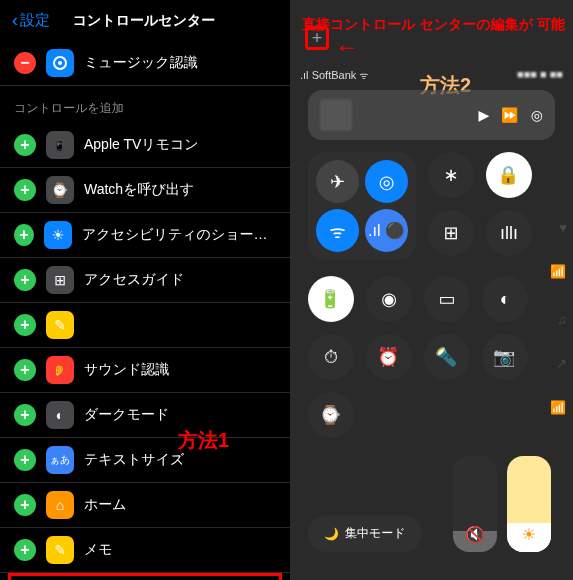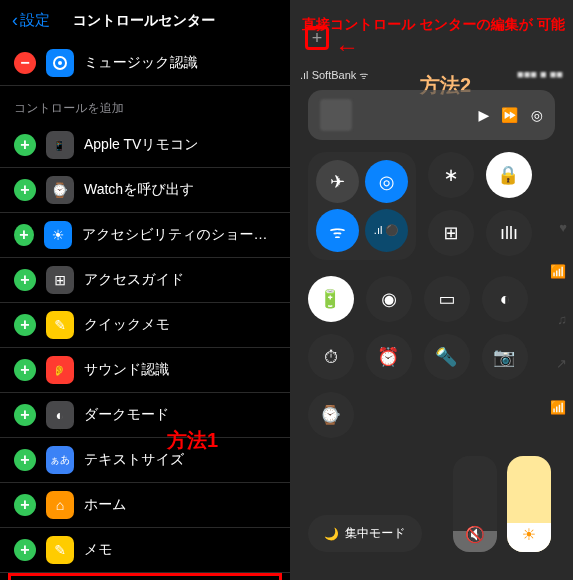--- a/index.html
+++ b/index.html
@@ -12,21 +12,21 @@
 .title{flex:1;text-align:center;font-weight:600}
 .sp{width:40px}
 .row{display:flex;align-items:center;padding:8px 14px;border-bottom:0.5px solid #2a2a2a;min-height:42px}
 .btn-minus,.btn-plus{width:22px;height:22px;border-radius:50%;display:flex;align-items:center;justify-content:center;font-size:16px;font-weight:bold;margin-right:10px;color:#fff}
 .btn-minus{background:#ff3b30}
 .btn-plus{background:#34c759}
 .app-ic{width:28px;height:28px;border-radius:7px;display:flex;align-items:center;justify-content:center;margin-right:10px;font-size:14px;flex-shrink:0}
 .lbl{font-size:14px;white-space:nowrap;overflow:hidden;text-overflow:ellipsis}
 .sec-hdr{color:#8e8e93;font-size:12px;padding:14px 14px 6px}
 .hl{border:3px solid #ff0000;margin:0 8px}
-.ann1{position:absolute;color:#ff0000;font-size:20px;font-weight:bold;left:167px;top:427px}
+.ann1{position:absolute;color:#ff0000;font-size:20px;font-weight:bold;left:178px;top:427px}
 .left{position:relative}
 .addbox{position:absolute;top:26px;left:15px;width:24px;height:24px;border:3px solid #ff0000;border-radius:4px;display:flex;align-items:center;justify-content:center;color:#999;font-size:18px}
 .arrow{position:absolute;top:30px;left:45px;color:#ff0000;font-size:24px}
 .ann2{position:absolute;top:16px;right:8px;color:#ff0000;font-size:14px;font-weight:bold;line-height:1.2}
 .ann3{position:absolute;top:72px;left:130px;color:#fdba74;font-size:20px;font-weight:bold}
 .status{position:absolute;top:68px;left:10px;right:10px;display:flex;justify-content:space-between;color:#ddd;font-size:11px}
 .music{position:absolute;top:90px;left:18px;right:18px;height:50px;background:rgba(80,80,80,0.7);border-radius:14px;display:flex;align-items:center;padding:0 12px}
 .music-art{width:32px;height:32px;background:#555;border-radius:4px;filter:blur(1px)}
 .music-ctr{margin-left:auto;display:flex;gap:12px;color:#fff;font-size:14px}
 .grid{position:absolute;top:152px;left:18px;right:18px}
@@ -87,21 +87,20 @@
     <div class="lbl">アクセシビリティのショートカ…</div>
   </div>
       <div class="row">
     <div class="btn-plus">+</div>
     <div class="app-ic" style="background:#48484a;color:#fff;font-size:14px">⊞</div>
     <div class="lbl">アクセスガイド</div>
   </div>
       <div class="row">
     <div class="btn-plus">+</div>
     <div class="app-ic" style="background:#ffcc00;color:#fff;font-size:14px">✎</div>
-    <div class="lbl">クイックメモ</div>
   </div>
       <div class="row">
     <div class="btn-plus">+</div>
     <div class="app-ic" style="background:#ff3b30;color:#fff;font-size:10px">👂</div>
     <div class="lbl">サウンド認識</div>
   </div>
       <div class="row">
     <div class="btn-plus">+</div>
     <div class="app-ic" style="background:#48484a;color:#fff;font-size:14px">◐</div>
     <div class="lbl">ダークモード</div>
@@ -151,21 +150,21 @@
       <span>⏩</span>
       <span>◎</span>
     </div>
   </div>
 
   <div class="grid">
     <div class="quad">
       <div class="qc" style="background:#444;color:#fff">✈</div>
       <div class="qc" style="background:#0a84ff;color:#fff">◎</div>
       <div class="qc" style="background:#0a84ff;color:#fff">ᯤ</div>
-      <div class="qc" style="background:#0c4a6e;color:#fff;font-size:11px">.ıl ⚫</div>
+      <div class="qc" style="background:#3b82f6;color:#fff;font-size:16px">.ıl ⚫</div>
     </div>
     <div class="ctrl-row2">
       <div class="cb cb-dark">∗</div>
       <div class="cb cb-lock">🔒</div>
     </div>
     <div class="ctrl-row2">
       <div class="cb cb-dark">⊞</div>
       <div class="cb cb-dark">ıllı</div>
     </div>
     <div style="clear:both;height:8px"></div>

